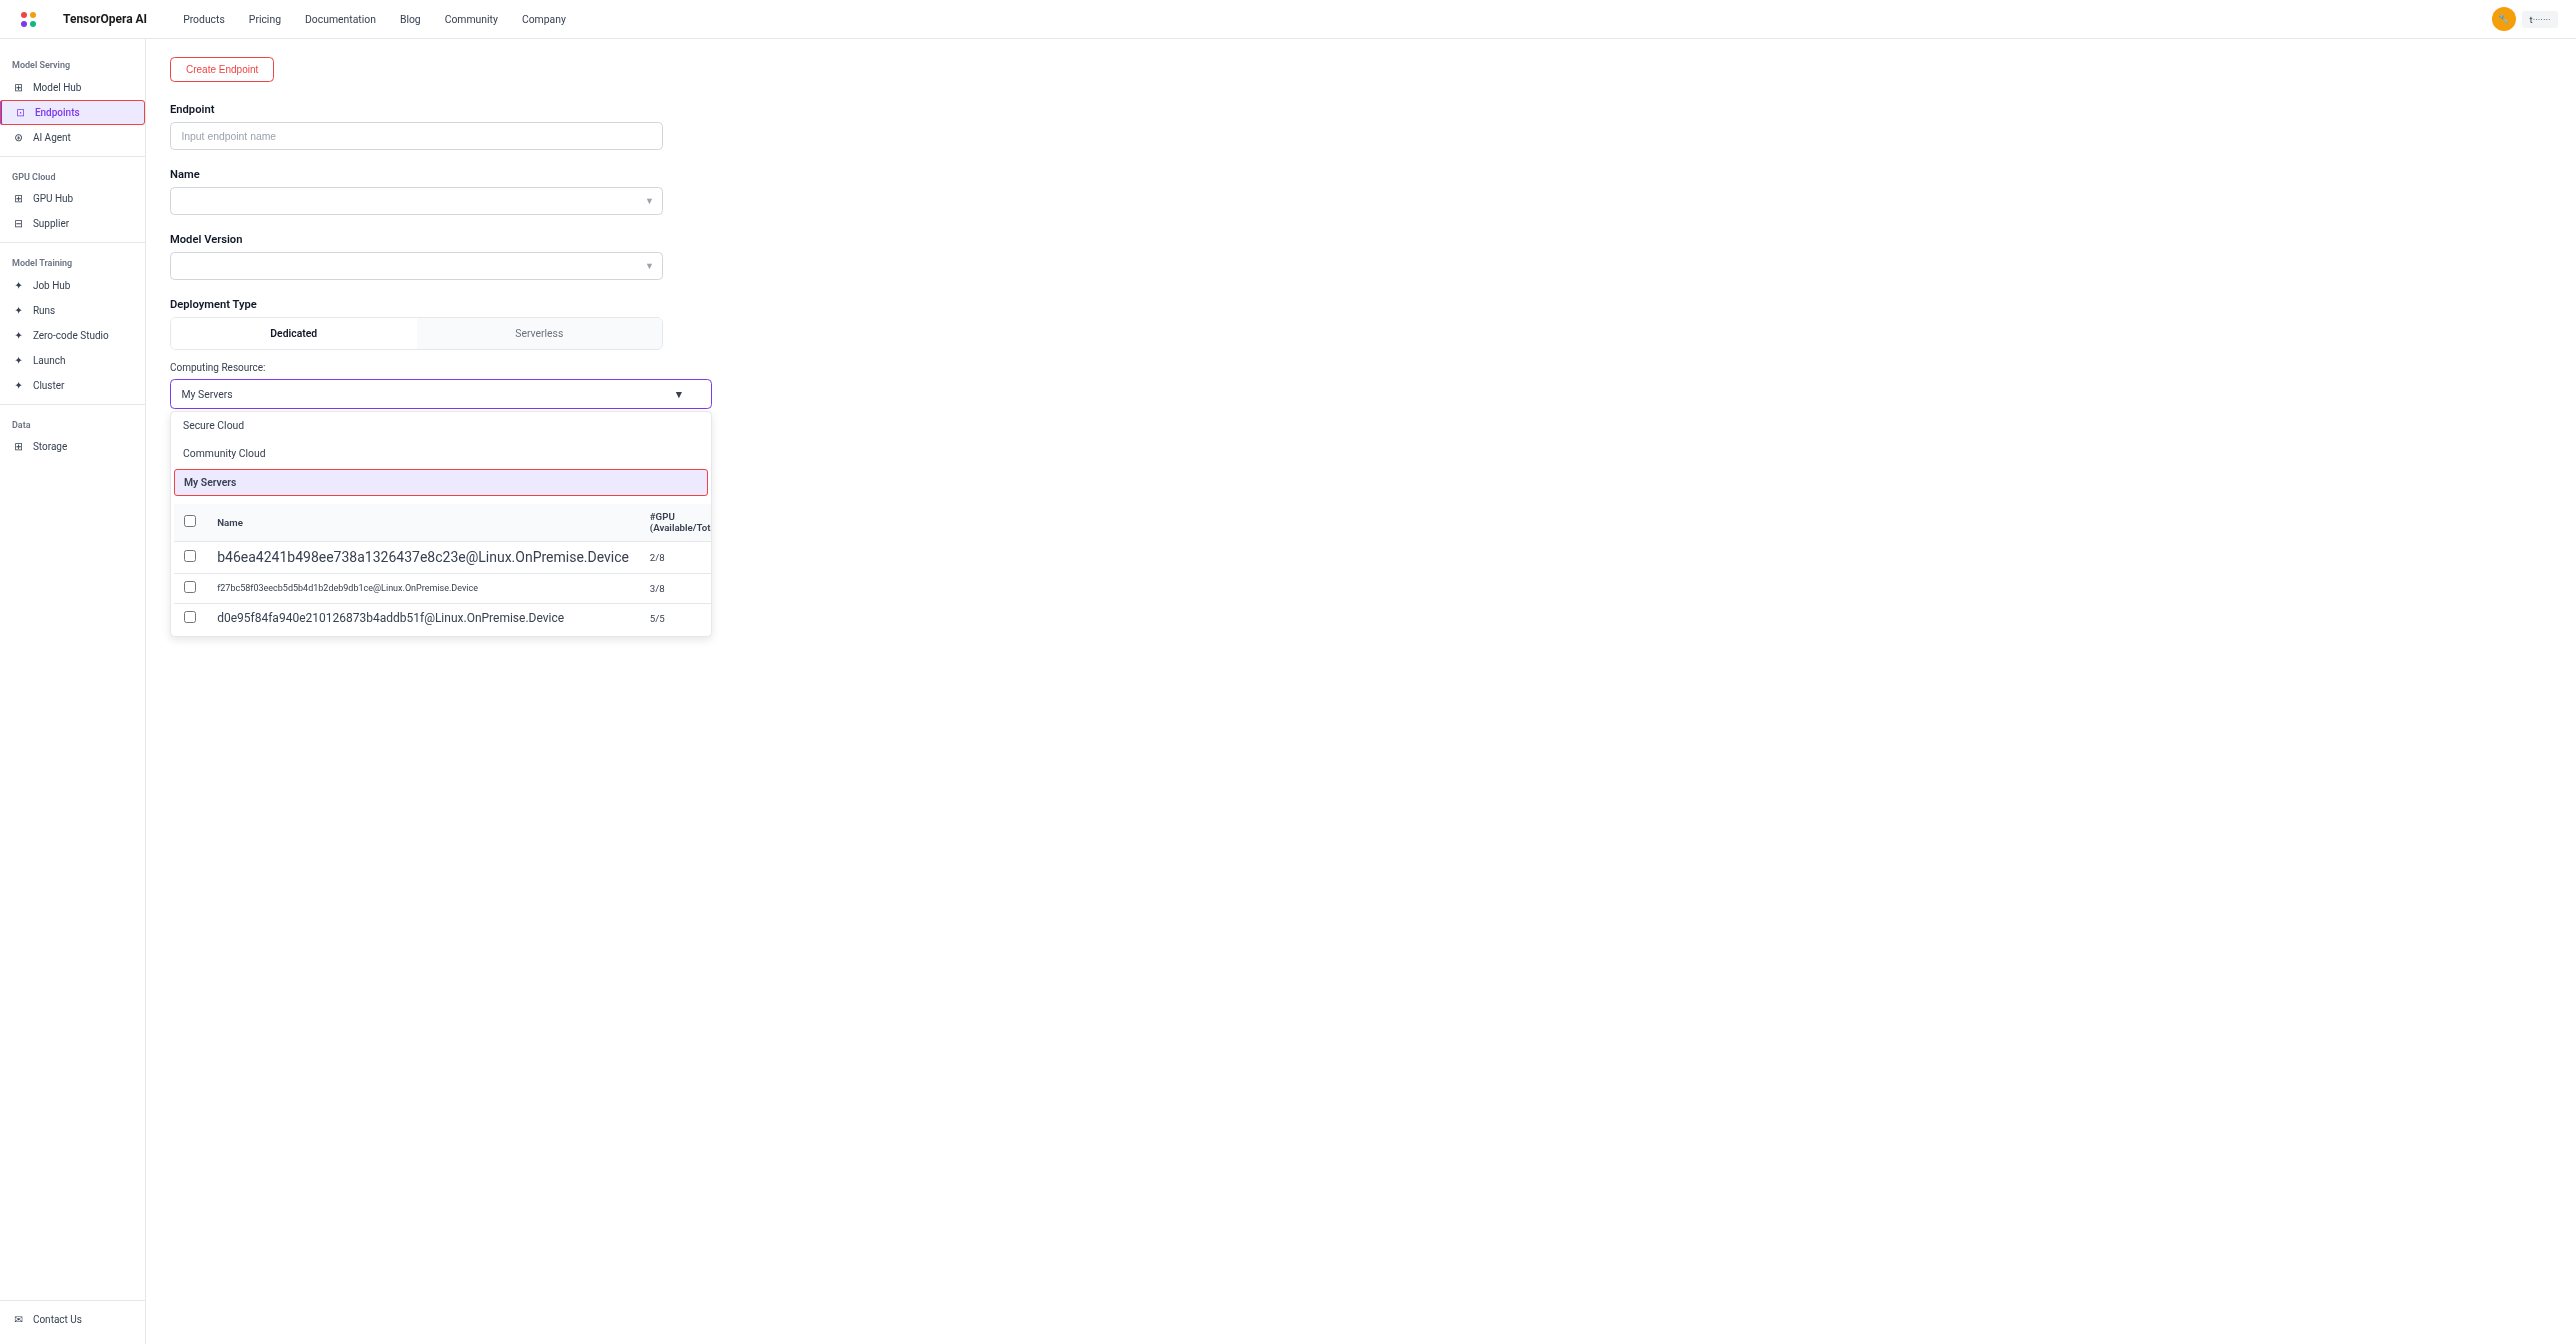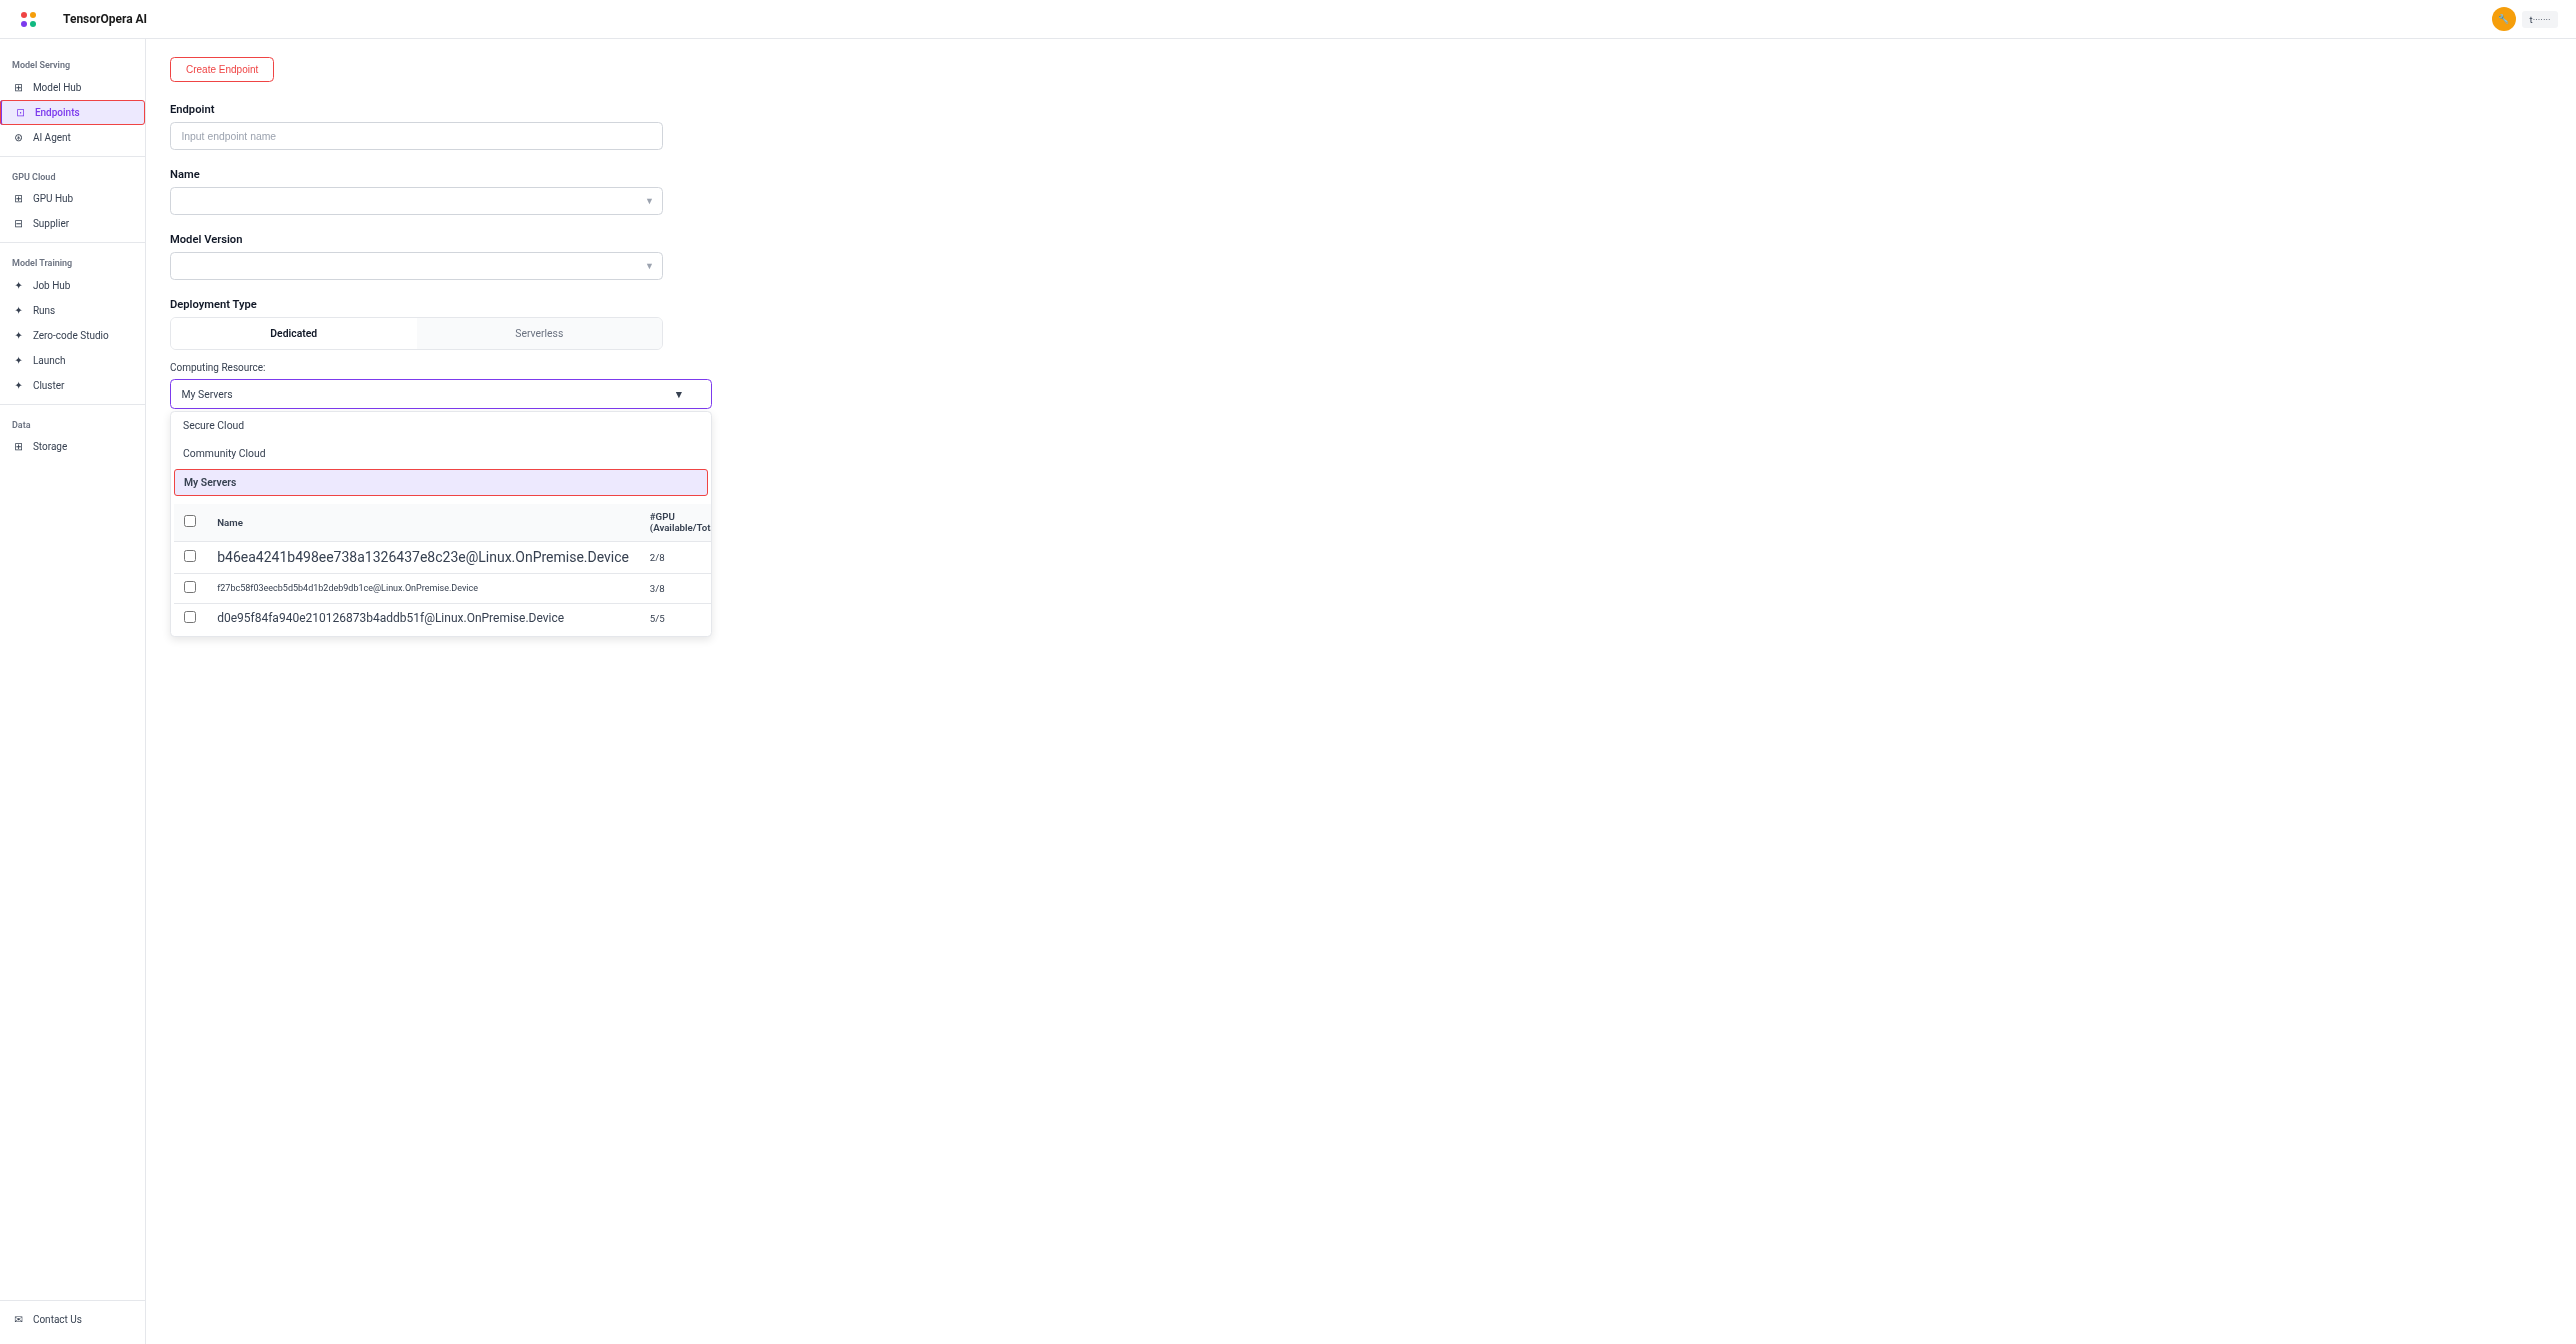--- a/index.html
+++ b/index.html
@@ -122,20 +122,28 @@
 
 <nav class="top-nav">
   <div class="logo">
     <svg class="logo-icon" viewBox="0 0 28 28" xmlns="http://www.w3.org/2000/svg">
       <circle cx="8" cy="8" r="4" fill="#ef4444"></circle>
       <circle cx="20" cy="8" r="4" fill="#f59e0b"></circle>
       <circle cx="8" cy="20" r="4" fill="#7c3aed"></circle>
       <circle cx="20" cy="20" r="4" fill="#10b981"></circle>
     </svg>
     <span>TensorOpera AI</span>
+  </div>
+  <div class="nav-links">
+    <a class="nav-link">Products</a>
+    <a class="nav-link">Pricing</a>
+    <a class="nav-link">Documentation</a>
+    <a class="nav-link">Blog</a>
+    <a class="nav-link">Community</a>
+    <a class="nav-link">Company</a>
   </div>
   <div class="user-area">
     <div class="user-avatar">🔧</div>
     <span class="user-name">t·······</span>
   </div>
 </nav>
 
 <div class="app-body">
 
   <aside class="sidebar">

